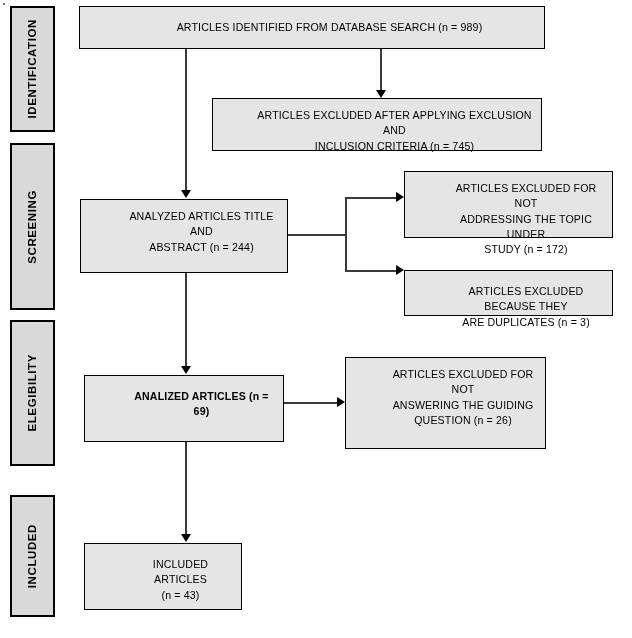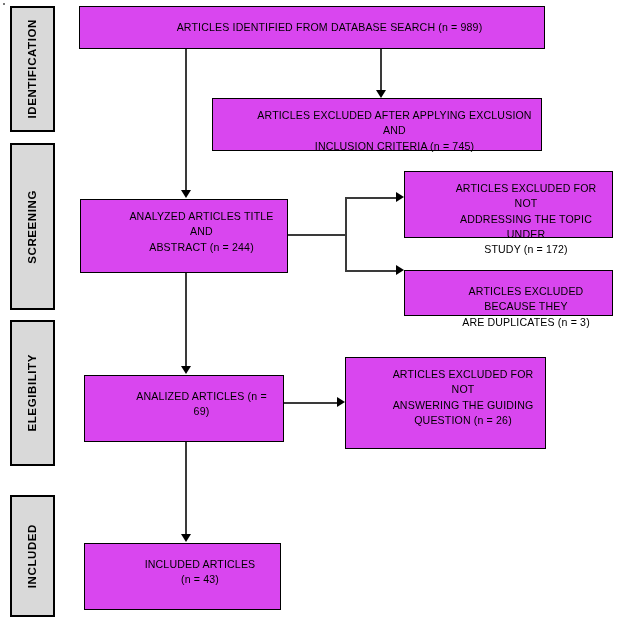--- a/index.html
+++ b/index.html
@@ -37,21 +37,21 @@
     font-weight: bold;
     letter-spacing: 0.6px;
     line-height: 1;
     white-space: nowrap;
     color: #000000;
   }
 
   
   .node {
     position: absolute;
-    background: #d946ef;
+    background: #e5e5e5;
     border: 1.4px solid #000000;
     display: flex;
     align-items: flex-start;
     justify-content: center;
     padding-top: 9px;
     padding-left: 35px;
   }
   .node .node-text {
     font-size: 10.6px;
     line-height: 1.45;
@@ -146,36 +146,36 @@
   </div>
 
   <div class="node pad-more" style="left:404px; top:246px; width:209px; height:46px;margin-top:24px;">
     <span class="node-text">ARTICLES EXCLUDED BECAUSE THEY
 ARE DUPLICATES (n = 3)</span>
   </div>
 
   <div class="vline" style="left:185px; top:273px; height:93px;"></div>
   <div class="arrow-down" style="left:180.5px; top:366px;"></div>
 
-  <div class="node pad-more" style="left:84px; top:375px; width:200px; height:67px;">
+  <div class="node pad-more" style="left:84px; top:375px; width:200px; height:67px;font-weight:bold;">
     <span class="node-text">ANALIZED ARTICLES (n = 69)</span>
   </div>
 
   <div class="hline" style="left:284px; top:402px; width:55px;"></div>
   <div class="arrow-right" style="left:337px; top:397px;"></div>
 
   <div class="node" style="left:345px; top:357px; width:201px; height:92px;">
     <span class="node-text">ARTICLES EXCLUDED FOR NOT
 ANSWERING THE GUIDING
 QUESTION (n = 26)</span>
   </div>
 
   <div class="vline" style="left:185px; top:442px; height:92px;"></div>
   <div class="arrow-down" style="left:180.5px; top:534px;"></div>
 
-  <div class="node pad-more" style="left:84px; top:543px; width:197px; height:67px;">
+  <div class="node pad-more" style="left:84px; top:543px; width:158px; height:67px;">
     <span class="node-text">INCLUDED ARTICLES
 (n = 43)</span>
   </div>
 
   <div class="dot" style="left:3px; top:3px;"></div>
 
 </div>
 
 </body></html>

